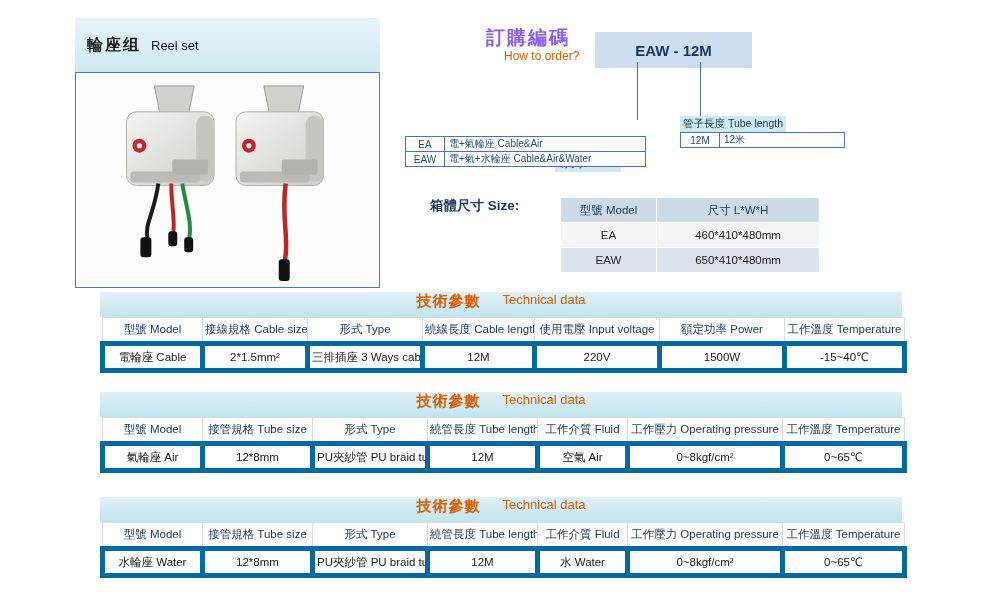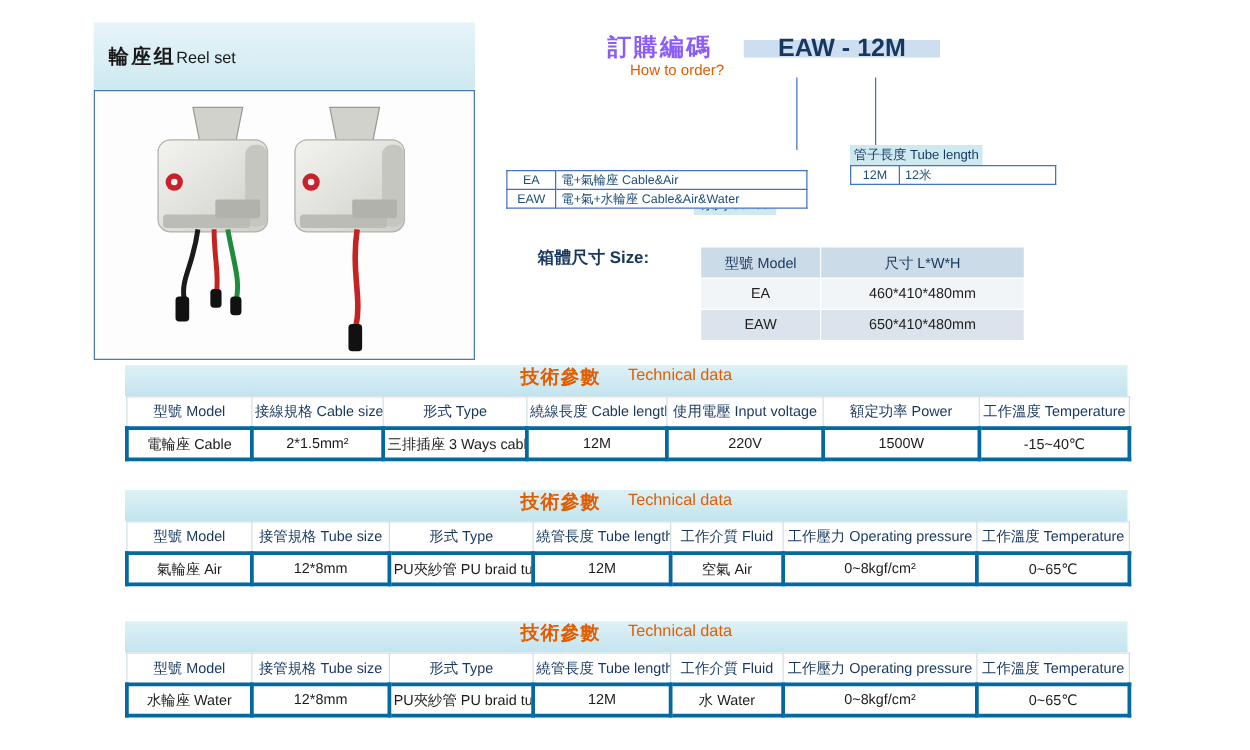--- a/index.html
+++ b/index.html
@@ -2,31 +2,31 @@
 <html><head>
 <meta charset="utf-8">
 <style>
   html,body{margin:0;padding:0;background:#fff;}
   .page{position:relative;width:1000px;height:600px;background:#ffffff;
         font-family:"Liberation Sans","DejaVu Sans",sans-serif;overflow:hidden;}
 
   
   .reel-box{position:absolute;left:75px;top:18px;width:305px;}
   .reel-header{height:54px;background:linear-gradient(180deg,#e6f4f9,#cfe9f1);
-               display:flex;align-items:center;gap:0;padding-left:12px;box-sizing:border-box;}
+               display:flex;align-items:center;gap:10px;padding-left:12px;box-sizing:border-box;}
   .reel-title-zh{font-size:16px;font-weight:bold;color:#1a1a1a;letter-spacing:2px;}
   .reel-title-en{font-size:13px;color:#1a1a1a;}
   .reel-image{height:214px;border:1px solid #4a7ab5;background:#fdfdfd;
               display:flex;align-items:center;justify-content:center;}
 
   
   .order-zh{position:absolute;left:486px;top:25px;font-size:19px;font-weight:bold;color:#8b5cf6;letter-spacing:2px;}
   .order-en{position:absolute;left:504px;top:49px;font-size:12px;color:#e05d00;}
-  .order-code{position:absolute;left:595px;top:32px;width:157px;height:14px;background:#ccdef0;
-              color:#17375e;font-size:20px;font-weight:bold;display:flex;align-items:center;justify-content:center;}
+  .order-code{position:absolute;left:595px;top:32px;width:157px;height:36px;background:#ccdef0;
+              color:#17375e;font-size:15px;font-weight:bold;display:flex;align-items:center;justify-content:center;}
   .vline{position:absolute;width:0;border-left:1px solid #4472c4;}
   #vline-series{left:637px;top:62px;height:58px;}
   #vline-tube{left:700px;top:62px;height:54px;}
 
   .mini-label{position:absolute;background:#cfe9f1;color:#17375e;font-size:10.5px;
               display:flex;align-items:center;justify-content:center;}
   #series-label{left:555px;top:132px;width:66px;height:16px;margin-top:24px;}
   #tube-label{left:680px;top:116px;width:106px;height:16px;}
 
   .mini-table{position:absolute;border-collapse:collapse;font-size:10px;color:#1f4e79;background:#fff;}
@@ -48,21 +48,21 @@
   
   .tech{position:absolute;left:100px;width:802px;}
   #tech-1{top:292px;} #tech-2{top:392px;} #tech-3{top:497px;}
   .tech-band{height:25px;display:flex;justify-content:center;gap:22px;
              background:linear-gradient(180deg,#def1f6,#c2e4ee);}
   .band-zh{font-size:15px;font-weight:bold;color:#e05d00;letter-spacing:1px;}
   .band-en{font-size:13px;font-weight:normal;color:#e05d00;}
   .tech-table{width:100%;border-collapse:collapse;table-layout:fixed;font-size:11.5px;background:#fff;}
   .tech-table th{font-weight:normal;color:#17375e;background:#ffffff;border:1px solid #d3dfe6;
                  height:23px;padding:0 2px;text-align:center;white-space:nowrap;overflow:hidden;}
-  .tech-table td{color:#1c1c1c;background:#ffffff;border:3px solid #0369a1;
+  .tech-table td{color:#1c1c1c;background:#ffffff;border:5px solid #0369a1;
                  height:22px;text-align:center;padding:0 2px;white-space:nowrap;overflow:hidden;}
 </style>
 </head>
 <body>
 
 <div class="page">
 
   <section class="reel-box">
     <div class="reel-header">
       <span class="reel-title-zh">輪座组</span>

